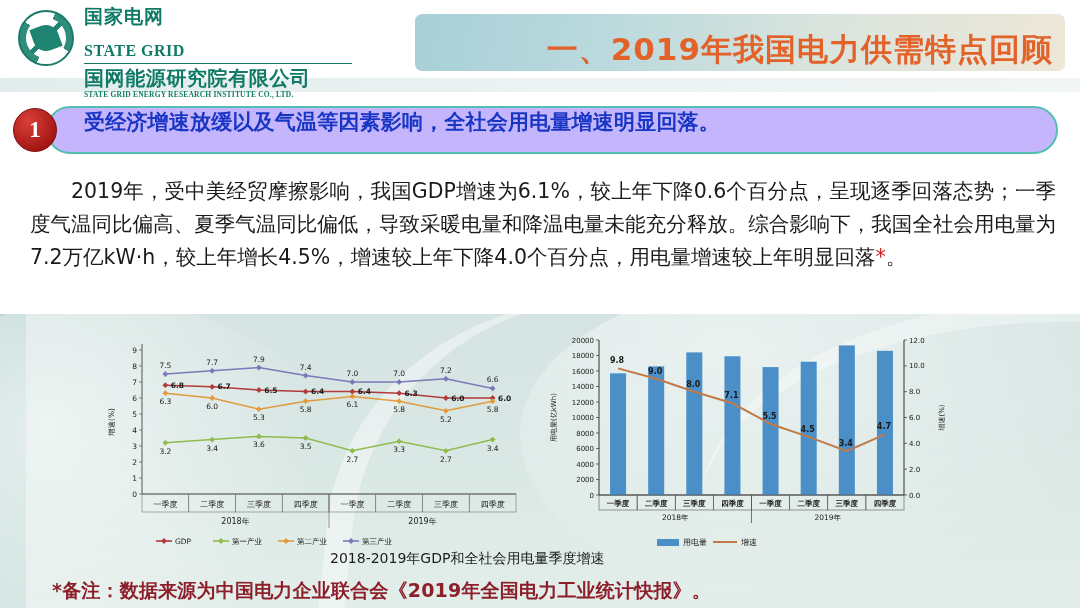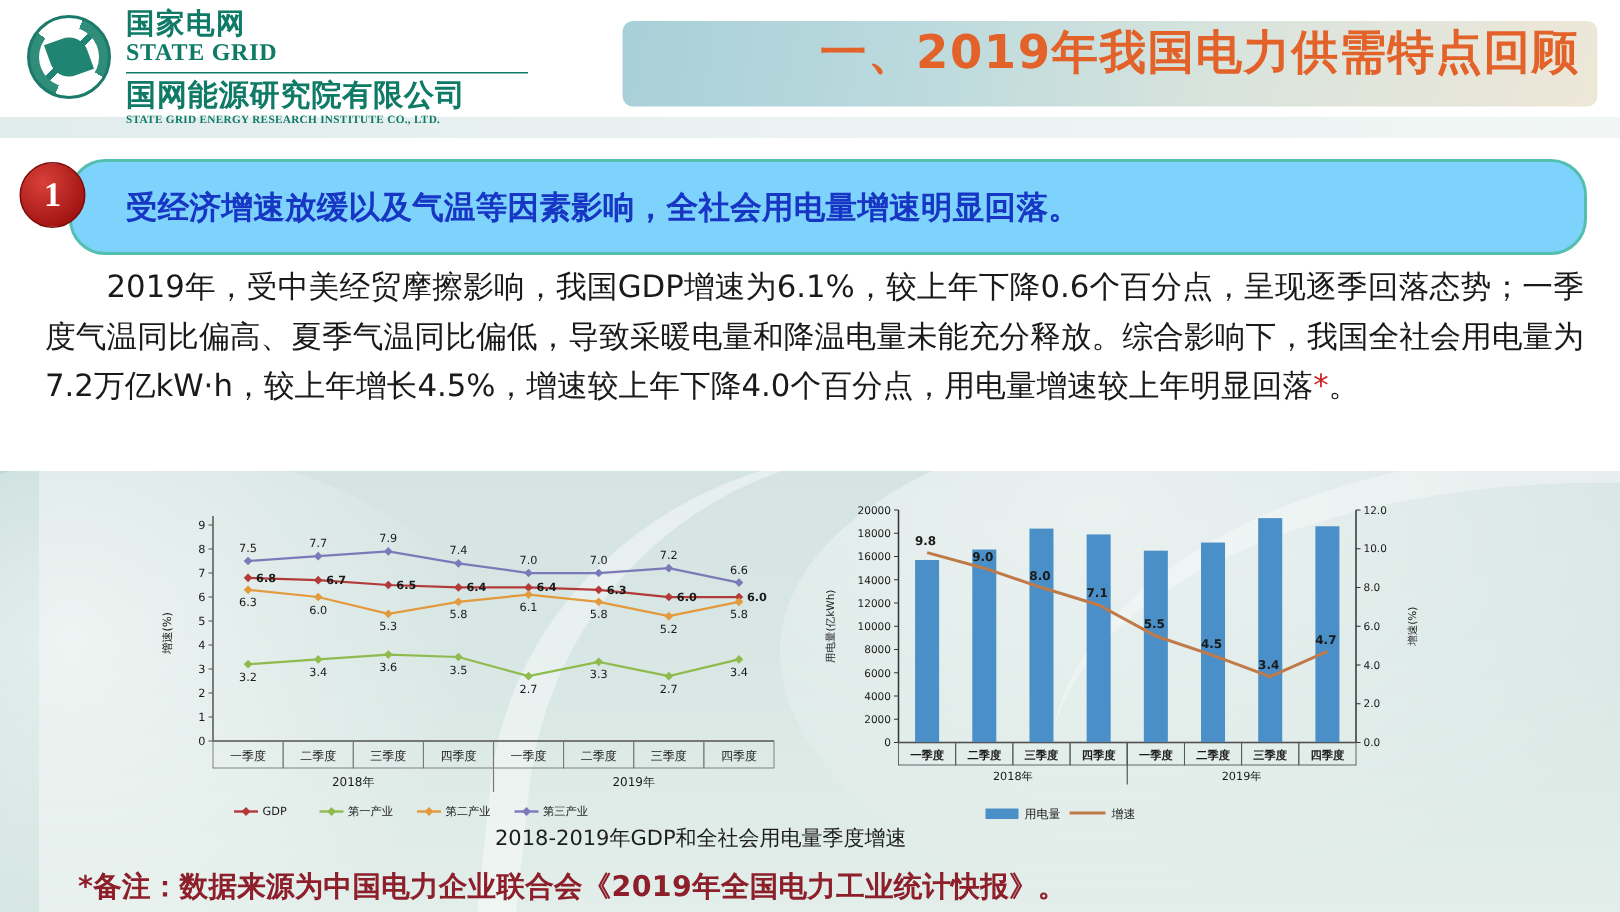--- a/index.html
+++ b/index.html
@@ -72,50 +72,50 @@
     border-radius: 0 50% 0 50%;
     background:#1f8472;
   }
   .logo-text { margin-left: 10px; }
   .logo-cn {
     font-family: "DejaVu Sans", sans-serif;
     font-size: 19px; font-weight: 700; color: #0f7a66; letter-spacing: 1px; line-height: 1.08;
   }
   .logo-en {
     font-family: "Liberation Serif", serif;
-    font-size: 16px; font-weight: 700; color: #0f7a66; letter-spacing: .5px; line-height: 1.15;
+    font-size: 16px; font-weight: 700; color: #0f7a66; letter-spacing: .5px; line-height: 1.15; margin-top: 15px;
   }
   .logo-rule { height: 1px; background: #0f7a66; margin: 3px 0 3px; width: 268px; }
   .logo-cn2 {
     font-family: "DejaVu Sans", sans-serif;
     font-size: 20px; font-weight: 700; color: #0f7a66; letter-spacing: .6px; line-height: 1.15;
   }
   .logo-en2 {
     font-family: Liberation Serif, serif;
     font-size: 7.5px; font-weight: 700; color: #0f7a66; letter-spacing: .2px; line-height: 1.2;
   }
 
   .title-banner {
     position: absolute; left: 415px; top: 14px; width: 650px; height: 57px;
     border-radius: 7px;
     background: linear-gradient(100deg,#a8d0d8 0%, #b9d9dd 28%, #d9e4dd 62%, #eee7d8 100%);
-    display: flex; align-items: flex-start; justify-content: flex-end;
+    display: flex; align-items: flex-end; justify-content: flex-end;
     padding-right: 12px;
   }
   .title-text {
     font-family: "DejaVu Sans", sans-serif;
     font-size: 31px; font-weight: 700; color: #e2622a; letter-spacing: 1px;
     white-space: nowrap;
   }
 
   
   .headline {
-    position: absolute; left: 46px; top: 106px; width: 1012px; height: 64px;
-    border: 2px solid #53bfae; border-radius: 24px; background: #7dd3fc;
-    display: flex; align-items: center; padding-left: 36px; z-index: 4;
+    position: absolute; left: 46px; top: 106px; width: 1012px; height: 48px;
+    border: 2px solid #53bfae; border-radius: 24px; background: #c4b5fd;
+    display: flex; align-items: flex-start; padding-left: 36px; z-index: 4;
   }
   .headline-text {
     font-family: "DejaVu Sans", sans-serif;
     font-size: 21px; font-weight: 700; color: #1836c4; letter-spacing: .2px;
   }
   .num-badge {
     position: absolute; left: 13px; top: 108px; width: 44px; height: 44px;
     border-radius: 50%;
     background: radial-gradient(circle at 35% 30%, #d9403a, #9e1210 80%);
     border: 1px solid #7d0b0a;

